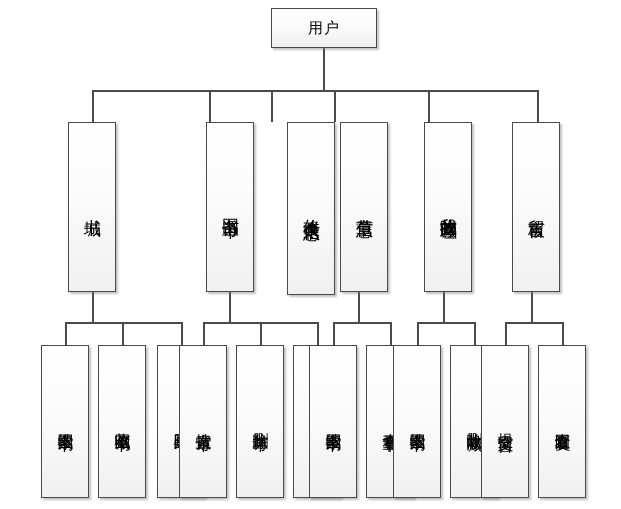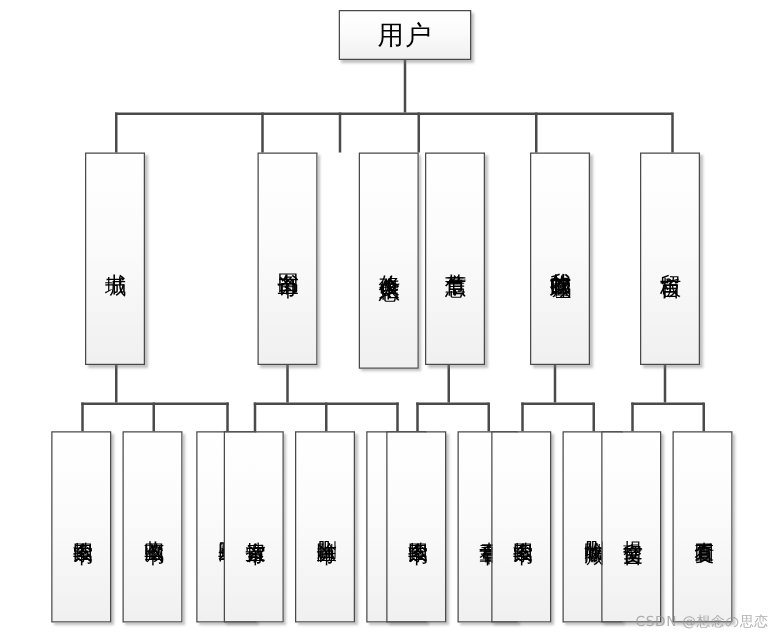--- a/index.html
+++ b/index.html
@@ -23,21 +23,21 @@
     border: 1px solid #4a4a4a;
     background: linear-gradient(180deg, #ffffff 0%, #fbfbfb 45%, #f0f0f0 100%);
     box-shadow: 2px 2px 2px rgba(120,120,120,0.45);
     display: flex;
     align-items: center;
     justify-content: center;
     color: #000000;
     text-align: center;
   }
   .node.root {
-    font-size: 21px;
+    font-size: 15px;
     letter-spacing: 1px;
   }
   
   .node.vert .vtext {
     writing-mode: vertical-rl;
     text-orientation: upright;
     font-size: 17px;
     line-height: 1.06;
     letter-spacing: 1px;
     white-space: nowrap;
@@ -178,15 +178,14 @@
   </div>
 
   <div class="node vert leaf" style="left:481px; top:345px; width:48px; height:153px;">
     <span class="vtext">提交留言</span>
   </div>
 
   <div class="node vert leaf" style="left:538px; top:345px; width:48px; height:153px;">
     <span class="vtext">查看回复</span>
   </div>
 
-  <div id="watermark">CSDN @想念の思恋</div>
 
 </div>
 
 </body></html>

